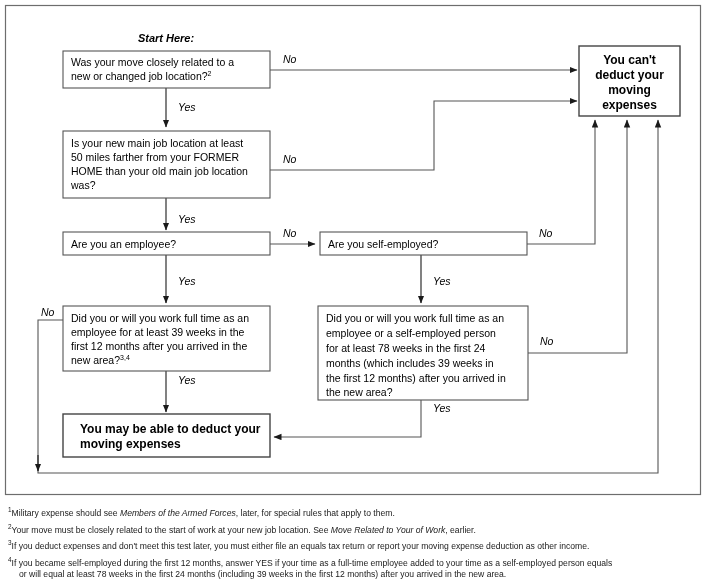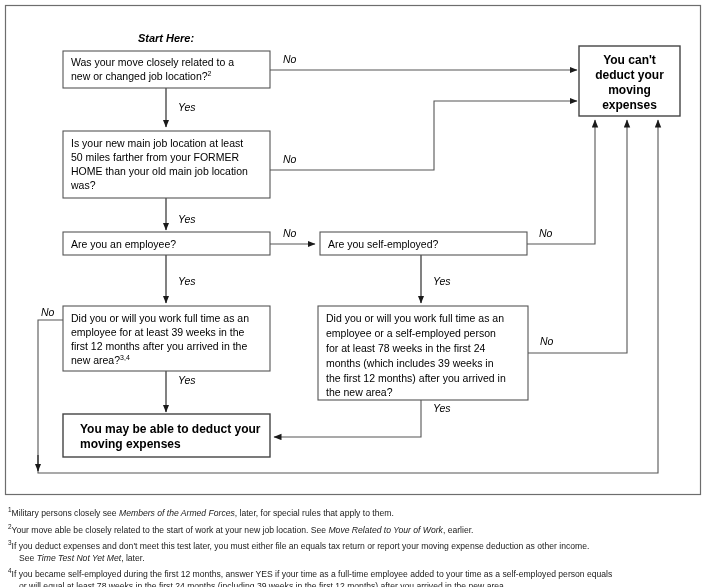--- a/index.html
+++ b/index.html
@@ -219,19 +219,19 @@
     <text class="edge-label" x="433" y="285">Yes</text>
 
     <text class="edge-label" x="41" y="316">No</text>
     <text class="edge-label" x="178" y="384">Yes</text>
 
     <text class="edge-label" x="540" y="345">No</text>
     <text class="edge-label" x="433" y="412">Yes</text>
   </svg>
 
   <div id="footnotes">
-      <p class="fn"><span class="marker">1</span><span>Military persons closely see </span><em>Members of the Armed Forces</em><span>, later, for special rules that apply to them.</span></p>
-      <p class="fn"><span class="marker">2</span><span>Your move able be closely related to the start of work at your new job location. See </span><em>Move Related to Your of Work</em><span>, earlier.</span></p>
-      <p class="fn"><span class="marker">3</span><span>If you deduct expenses and don't meet this test later, you must either file an equals tax return or report your moving expense deduction as other income.</span><span class="cont"><span>See </span><em>Time Test Not Yet Met</em><span>, later.</span></span></p>
+      <p class="fn"><span class="marker">1</span><span>Military expense should see </span><em>Members of the Armed Forces</em><span>, later, for special rules that apply to them.</span></p>
+      <p class="fn"><span class="marker">2</span><span>Your move must be closely related to the start of work at your new job location. See </span><em>Move Related to Your of Work</em><span>, earlier.</span></p>
+      <p class="fn"><span class="marker">3</span><span>If you deduct expenses and don't meet this test later, you must either file an equals tax return or report your moving expense deduction as other income.</span></p>
       <p class="fn"><span class="marker">4</span><span>If you became self-employed during the first 12 months, answer YES if your time as a full-time employee added to your time as a self-employed person equals</span><span class="cont"><span>or will equal at least 78 weeks in the first 24 months (including 39 weeks in the first 12 months) after you arrived in the new area.</span></span></p>
     </div>
 
 </div>
 
 </body></html>

